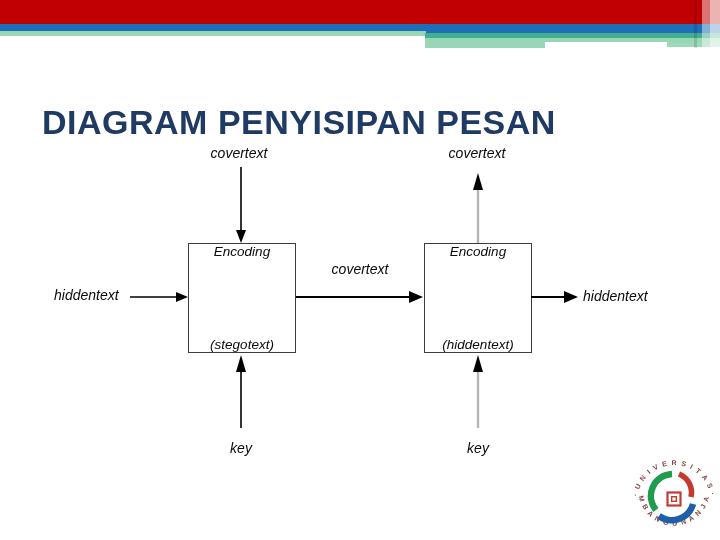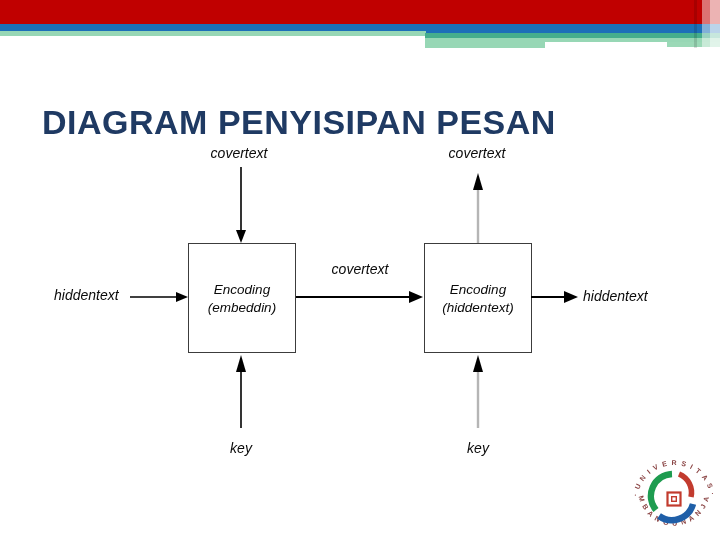--- a/index.html
+++ b/index.html
@@ -34,21 +34,21 @@
   .lab-covertext-l{left:239px;top:145px;}
   .lab-covertext-r{left:477px;top:145px;}
   .lab-hiddentext-l{left:54px;top:287px;}
   .lab-stegotext{left:360px;top:261px;}
   .lab-hiddentext-r{left:583px;top:288px;}
   .lab-key-l{left:241px;top:440px;}
   .lab-key-r{left:478px;top:440px;}
   .dbox{
     position:absolute;width:106px;height:108px;background:#fff;
     border:1px solid #3c3c3c;display:flex;flex-direction:column;
-    align-items:center;justify-content:center;gap:3px;
+    align-items:center;justify-content:space-between;gap:3px;
     font-style:italic;font-size:13.5px;color:#0a0a0a;text-align:center;
   }
   .box-encoding{left:188px;top:243px;}
   .box-decoding{left:424px;top:243px;}
   .arrow-layer{position:absolute;left:0;top:0;pointer-events:none;}
   
   .logo{position:absolute;left:629px;top:454px;width:90px;height:90px;}
   .logo text{
     font-family:"Liberation Sans",sans-serif;font-size:7px;font-weight:700;
     letter-spacing:1.2px;fill:#8a4444;
@@ -75,21 +75,21 @@
   <div class="dlabel centered lab-covertext-l">covertext</div>
   <div class="dlabel centered lab-covertext-r">covertext</div>
   <div class="dlabel lab-hiddentext-l">hiddentext</div>
   <div class="dlabel centered lab-stegotext">covertext</div>
   <div class="dlabel lab-hiddentext-r">hiddentext</div>
   <div class="dlabel centered lab-key-l">key</div>
   <div class="dlabel centered lab-key-r">key</div>
 
   <div class="dbox box-encoding">
     <div>Encoding</div>
-    <div>(embeddin)</div>
+    <div>(stegotext)</div>
   </div>
   <div class="dbox box-decoding">
     <div>Encoding</div>
     <div>(hiddentext)</div>
   </div>
 
   <svg class="arrow-layer" width="720" height="540" viewBox="0 0 720 540">
 
     <g>
       <line x1="241" y1="167" x2="241" y2="231" stroke="#000" stroke-width="1.6"></line>

